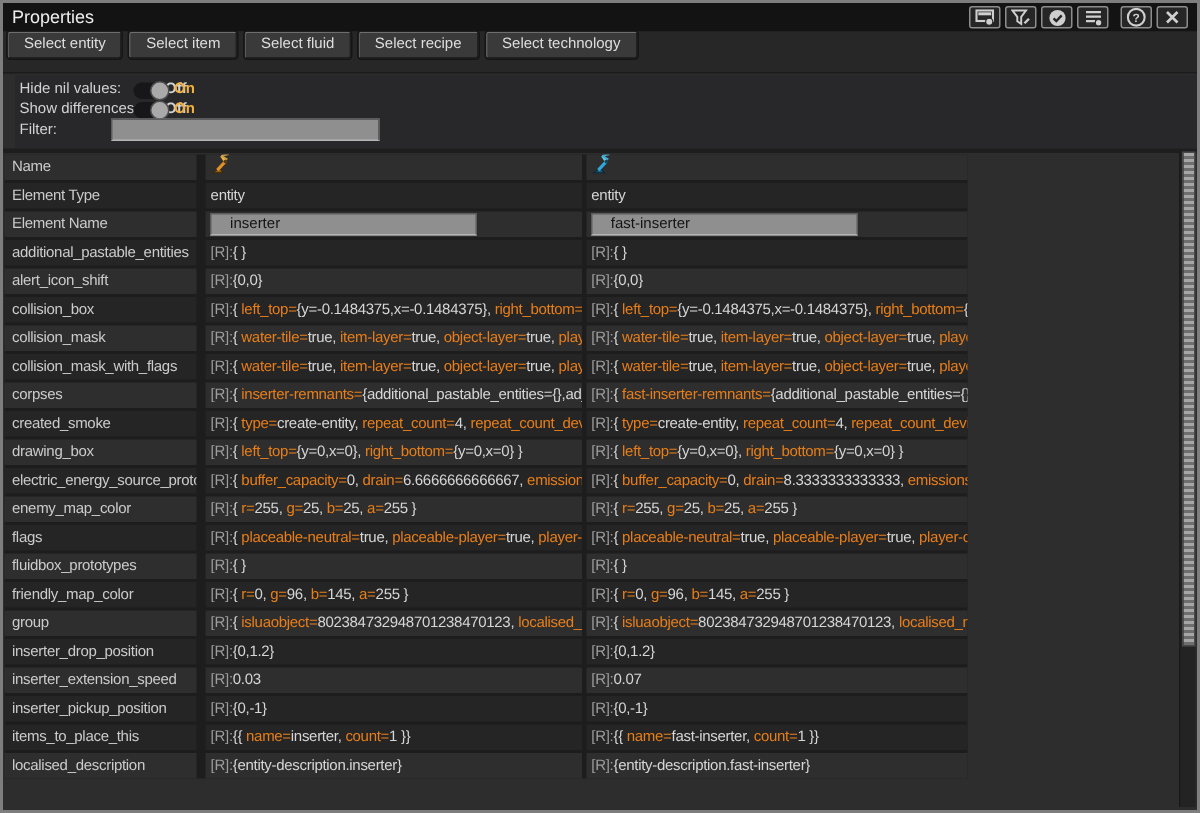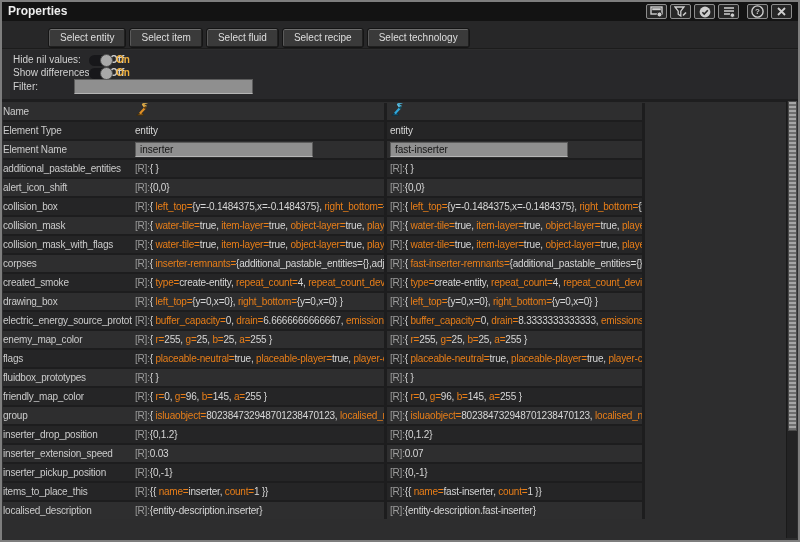--- a/index.html
+++ b/index.html
@@ -7,32 +7,32 @@
   .window {
     position:relative; width:800px; height:542px;
     border:2px solid #7e7e7e; background:#2d2d2e;
     font-family:"Liberation Sans", sans-serif;
     overflow:hidden;
   }
   .inner { position:absolute; inset:0; }
 
   
   .titlebar { position:absolute; left:0; top:0; width:796px; height:19px; background:#131313; }
-  .title { position:absolute; left:6px; top:0; line-height:19px; font-size:12px; font-weight:bold; color:#ededed; }
+  .title { position:absolute; left:6px; top:0; line-height:19px; font-size:12px; font-weight:normal; color:#ededed; }
   .tb-buttons { position:absolute; right:6px; top:2px; display:flex; gap:3px; }
   .tb-btn {
     width:21px; height:15px; background:#262626; border:1px solid #8d8d8d; border-radius:2px;
     display:flex; align-items:center; justify-content:center; cursor:pointer;
   }
   .tb-btn svg { display:block; }
   .tb-btn.sep { margin-left:5px; }
 
   
   .toolbar { position:absolute; left:0; top:19px; width:796px; height:28px; background:#272728; border-bottom:1px solid #1c1c1c; }
-  .select-buttons { position:absolute; left:3px; top:8px; display:flex; gap:5px;margin-left:44px; }
+  .select-buttons { position:absolute; left:3px; top:0; display:flex; gap:5px; }
   .sel-btn {
     height:18px; padding:0 10px; font-size:10px; color:#dedede; font-family:"Liberation Sans",sans-serif;
     background:#3a3a3a; border:1px solid #202020; border-top-color:#6e6e6e; border-left-color:#5a5a5a;
     outline:1px solid #151515; border-radius:2px; cursor:pointer; line-height:16px;
   }
 
   
   .options { position:absolute; left:8px; top:48px; width:796px; height:49px; background:#28282a; }
   .opt-label { position:absolute; left:3px; font-size:10px; color:#d2d2d2; line-height:12px; }
   .off-label { position:absolute; left:64px; font-size:10px; font-weight:bold; color:#d2d2d2; line-height:12px;padding-left:36px; }
@@ -48,30 +48,30 @@
   
   .sep-line { position:absolute; left:0; top:97px; width:796px; height:3px; background:#1e1e1f; }
 
   
   .table { position:absolute; left:1px; top:101px; width:642px; background:#1d1d1e; }
   .trow { display:flex; height:17px; margin-bottom:2px; }
   .trow:last-child { margin-bottom:0; }
   .cell { height:17px; line-height:17px; overflow:hidden; white-space:nowrap;
           background:#2e2e2f; font-size:10px; letter-spacing:-0.2px; }
   .trow.dark .cell { background:#252526; }
-  .c1 { width:129px; margin-right:0; padding-left:0; color:#cbcbcb; }
+  .c1 { width:129px; margin-right:6px; padding-left:5px; color:#cbcbcb; }
   .c2 { width:252px; margin-right:3px; padding-left:3px; color:#d6d6d6; }
   .c3 { width:255px; padding-left:3px; color:#d6d6d6; }
   .sg-p { color:#9d9d9d; }
   .sg-k { color:#e87e18; }
   .sg-v { color:#d6d6d6; }
   .cell .ent-icon { display:inline-block; vertical-align:middle; margin-top:-2px; }
   .name-input { width:178px; height:15px; margin-top:1px; background:#8f8f8f;
           border:1px solid #5c5c5c; border-bottom-color:#b5b5b5;
-          font-size:10px; color:#141414; padding:0 4px; font-family:"Liberation Sans",sans-serif; }
+          font-size:10px; color:#141414; padding:0 12px; font-family:"Liberation Sans",sans-serif; }
 
   
   .scrollbar { position:absolute; left:784px; top:99px; width:11px; height:437px;
           background:#232324; border-left:1px solid #1a1a1a; }
   .thumb { position:absolute; left:1px; top:0; width:9px; height:330px;
           background:repeating-linear-gradient(180deg,#a6a6a6 0 2px,#6e6e6e 2px 4px);
           border:1px solid #4a4a4a; cursor:grab; }
 </style>
 </head>
 <body>

